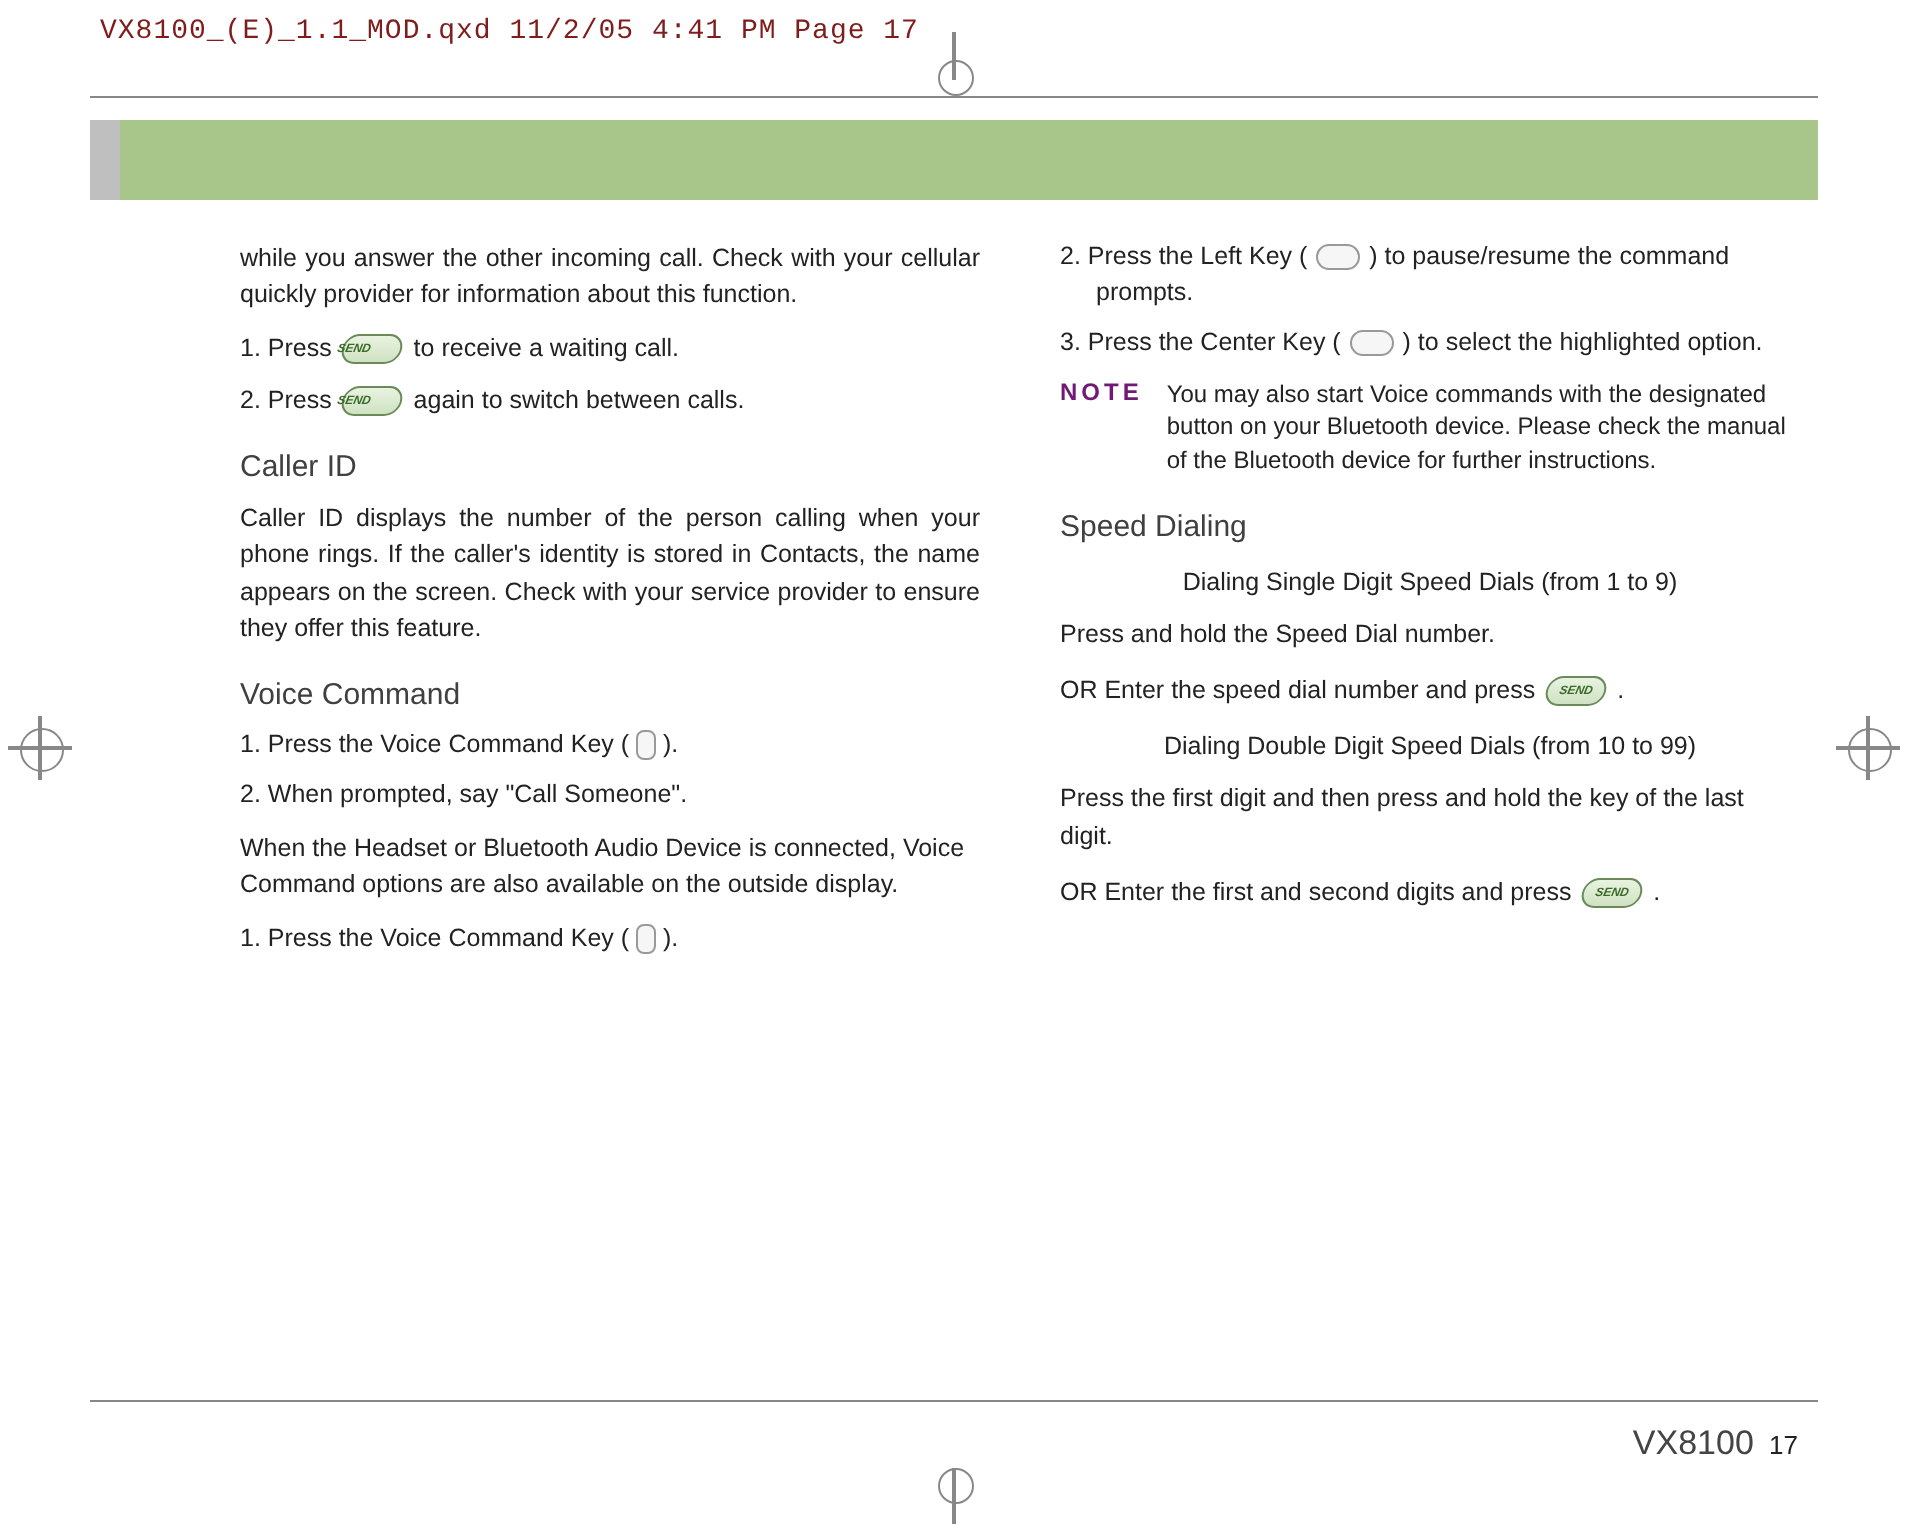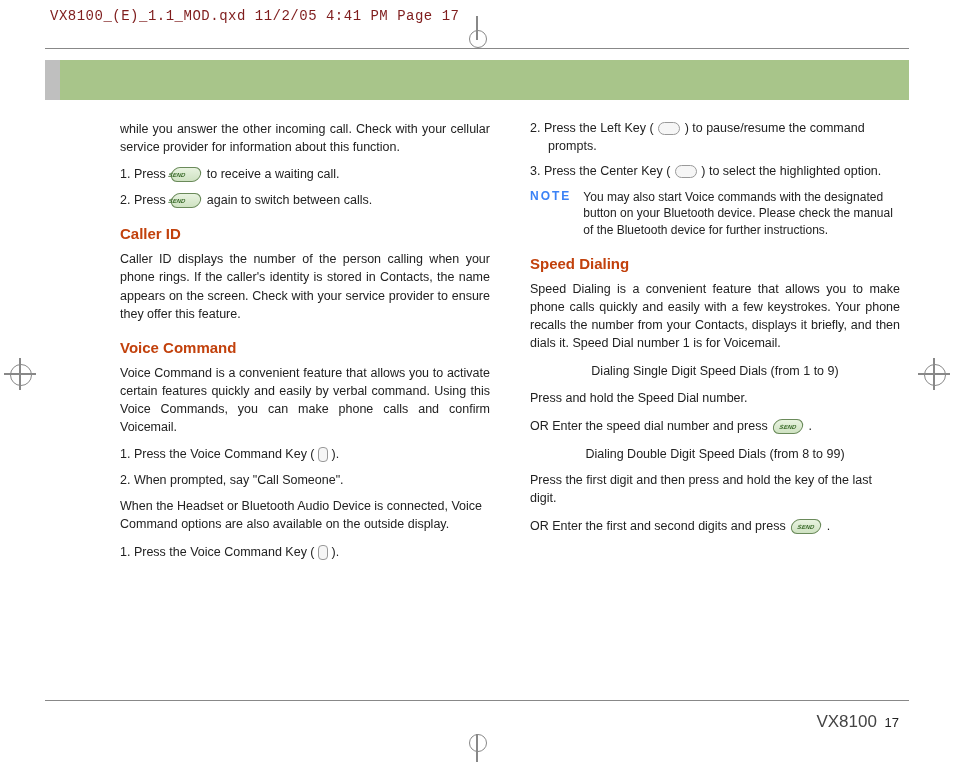--- a/index.html
+++ b/index.html
@@ -87,22 +87,22 @@
     position:absolute;
     left:120px; top:120px;
     width:780px;
     display:flex;
     gap:40px;
   }
   .col { flex:1; }
   p { margin-bottom: 10px; line-height: 1.45; }
   .just { text-align: justify; }
   .hblue {
-    color:#c2410c;
-    font-weight:bold;
+    color:#404040;
+    font-weight:normal;
     font-size:15px;
     margin: 16px 0 8px 0;
   }
   .hblue:first-child { margin-top:0; }
   .subbold { font-weight:normal; margin-top:10px; margin-bottom:8px;text-align:center; }
   ol { list-style:none; }
   ol li { margin-bottom:8px; padding-left:18px; text-indent:-18px; line-height:1.4; }
   .btn-send {
     display:inline-block;
     width:30px; height:15px;
@@ -131,21 +131,21 @@
   }
   .key-vert {
     display:inline-block;
     width:10px; height:15px;
     border:1px solid #999;
     border-radius:4px;
     vertical-align:middle;
     background:#f6f6f6;
   }
   .note-label {
-    color:#3b82f6;
+    color:#701a75;
     font-weight:bold;
     letter-spacing:2px;
     font-size:12px;
   }
   .note-row { display:flex; gap:12px; margin:8px 0 14px 0; }
   .note-text { font-size:12px; line-height:1.4; flex:1; }
   .footer {
     position:absolute;
     right:55px; top:712px;
     font-size:13px;
@@ -166,35 +166,34 @@
 <div class="reg-mark reg-left">
     <span></span>
   </div>
 <div class="reg-mark reg-right">
     <span></span>
   </div>
 
 <div class="page">
 
   <div class="col">
-    <p class="just">while you answer the other incoming call. Check with your cellular service provider for information about this function.</p>
+    <p class="just">while you answer the other incoming call. Check with your cellular quickly provider for information about this function.</p>
     <ol>
       <li>
         <span>1.  Press </span><span class="btn-send">SEND</span><span>  to receive a waiting call.</span>
       </li>
       <li>
         <span>2.  Press </span><span class="btn-send">SEND</span><span>  again to switch between calls.</span>
       </li>
     </ol>
 
     <h2 class="hblue">Caller ID</h2>
     <p class="just">Caller ID displays the number of the person calling when your phone rings. If the caller's identity is stored in Contacts, the name appears on the screen. Check with your service provider to ensure they offer this feature.</p>
 
     <h2 class="hblue">Voice Command</h2>
-    <p class="just">Voice Command is a convenient feature that allows you to activate certain features quickly and easily by verbal command. Using this Voice Commands, you can make phone calls and confirm Voicemail.</p>
     <ol>
       <li>
         <span>1.  Press the Voice Command Key ( </span><span class="key-vert"></span><span> ).</span>
       </li>
       <li>2.  When prompted, say "Call Someone".</li>
     </ol>
     <p>When the Headset or Bluetooth Audio Device is connected, Voice Command options are also available on the outside display.</p>
     <ol>
       <li>
         <span>1. Press the Voice Command Key ( </span><span class="key-vert"></span><span> ).</span>
@@ -211,29 +210,28 @@
         <span>3.  Press the Center Key ( </span><span class="key-icon"></span><span> ) to select the highlighted option.</span>
       </li>
     </ol>
 
     <div class="note-row">
       <div class="note-label">NOTE</div>
       <div class="note-text">You may also start Voice commands with the designated button on your Bluetooth device. Please check the manual of the Bluetooth device for further instructions.</div>
     </div>
 
     <h2 class="hblue">Speed Dialing</h2>
-    <p class="just">Speed Dialing is a convenient feature that allows you to make phone calls quickly and easily with a few keystrokes. Your phone recalls the number from your Contacts, displays it briefly, and then dials it. Speed Dial number 1 is for Voicemail.</p>
 
     <p class="subbold">Dialing Single Digit Speed Dials (from 1 to 9)</p>
     <p>Press and hold the Speed Dial number.</p>
     <p>
       <span>OR   Enter the speed dial number and press  </span><span class="btn-send">SEND</span><span>  .</span>
     </p>
 
-    <p class="subbold">Dialing Double Digit Speed Dials (from 8 to 99)</p>
+    <p class="subbold">Dialing Double Digit Speed Dials (from 10 to 99)</p>
     <p>Press the first digit and then press and hold the key of the last digit.</p>
     <p>
       <span>OR   Enter the first and second digits and press  </span><span class="btn-send">SEND</span><span>  .</span>
     </p>
   </div>
 </div>
 
 <div class="hrule-bottom"></div>
 
 <div class="footer">

